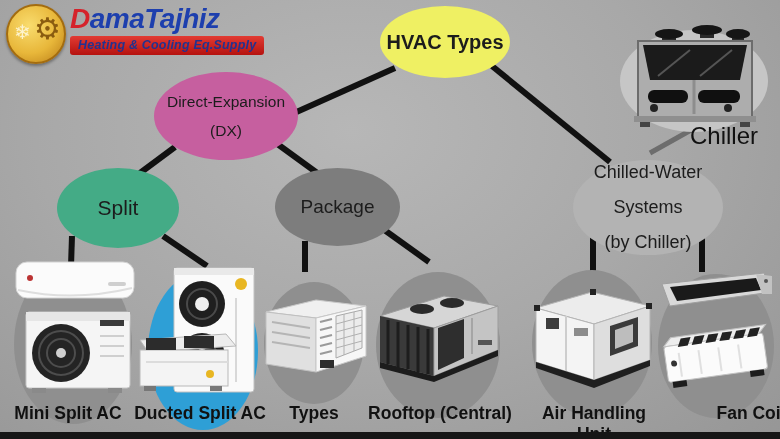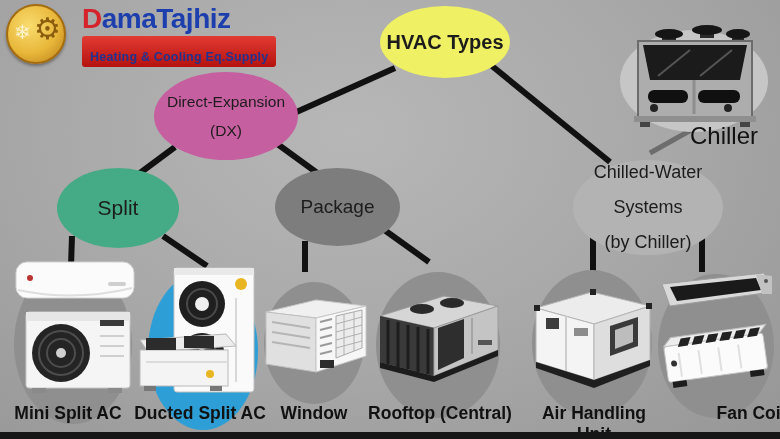--- a/index.html
+++ b/index.html
@@ -34,28 +34,28 @@
     font-size:24px;font-weight:normal;color:#111;text-align:center;
   }
   .logo{position:absolute;left:6px;top:4px;z-index:5;display:flex;align-items:flex-start;}
   .coin{
     width:56px;height:56px;border-radius:50%;position:relative;
     background:radial-gradient(circle at 38% 35%, #f9dc6e 0%, #e8b73a 55%, #b97c16 100%);
     border:2px solid #a36c10;box-shadow:0 2px 3px rgba(0,0,0,.35);
   }
   .coin .gear{position:absolute;right:3px;top:8px;font-size:30px;color:#8a5c10;line-height:1;}
   .coin .snow{position:absolute;left:6px;top:16px;font-size:20px;color:#fdf4cf;line-height:1;}
-  .logo-text{margin-left:16px;}
+  .logo-text{margin-left:4px;font-style:italic;}
   .brand{font-size:28px;font-weight:bold;letter-spacing:-0.5px;line-height:1.1;}
   .brand .lead{color:#d5222b;}
   .brand .rest{color:#1d3fae;}
   .tagline{
     margin-top:1px;background:linear-gradient(#e23b33,#b5120f);
     color:#23328f;font-weight:bold;font-size:12.5px;
-    padding:14px 8px 3px 8px;border-radius:3px;display:inline-block;letter-spacing:.2px;
+    padding:2px 8px 3px 8px;border-radius:3px;display:inline-block;letter-spacing:.2px;
   }
   .bottom-bar{position:absolute;left:0;bottom:0;width:780px;height:7px;background:#161616;z-index:6;}
 </style>
 </head>
 <body>
 
 <div class="canvas">
 
   <svg class="lines" width="780" height="439">
     <line x1="395" y1="68" x2="292" y2="114" stroke="#111" stroke-width="6"></line>
@@ -276,19 +276,19 @@
         <line x1="90" y1="80" x2="90" y2="104" stroke="#e0e0e0" stroke-width="2"></line>
         <circle cx="24" cy="90" r="3" fill="#333"></circle>
         <rect x="20" y="108" width="14" height="6" fill="#1c1c1c"></rect>
         <rect x="98" y="108" width="14" height="6" fill="#1c1c1c"></rect>
       </g>
     </svg>
   </div>
 
   <div class="plabel" style="left:8px;width:120px;">Mini Split AC</div>
   <div class="plabel" style="left:130px;width:140px;">Ducted Split AC</div>
-  <div class="plabel" style="left:274px;width:80px;">Window</div>
+  <div class="plabel" style="left:274px;width:80px;">Types</div>
   <div class="plabel" style="left:365px;width:150px;">Rooftop (Central)</div>
   <div class="plabel" style="left:523px;width:142px;">Air Handling Unit</div>
   <div class="plabel" style="left:678px;width:80px;margin-left:33px;">Fan Coil</div>
 
   <div class="bottom-bar"></div>
 </div>
 
 </body></html>

